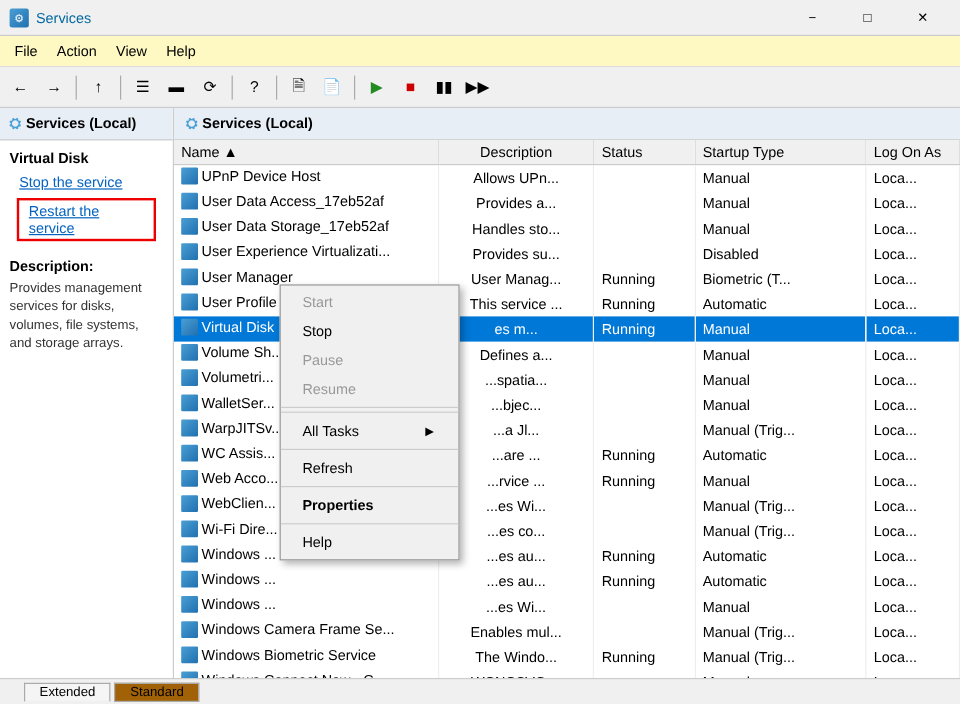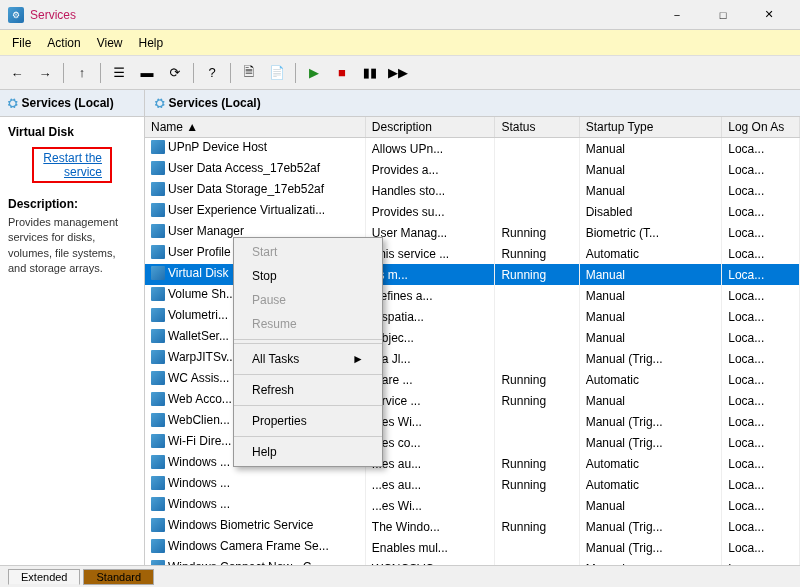--- a/index.html
+++ b/index.html
@@ -26,21 +26,21 @@
       width: 16px; height: 16px;
       margin-right: 6px;
       background: linear-gradient(135deg, #4a9fd4, #2070b0);
       border-radius: 2px;
       display: flex; align-items: center; justify-content: center;
       color: white; font-size: 9px;
     }
     .title-bar-text {
       flex: 1;
       font-size: 12px;
-      color: #be185d;
+      color: #0369a1;
     }
     .title-bar-controls {
       display: flex; gap: 0;
     }
     .title-btn {
       width: 46px; height: 30px;
       border: none; background: transparent;
       cursor: pointer; font-size: 11px;
       color: #000;
       display: flex; align-items: center; justify-content: center;
@@ -193,21 +193,21 @@
     tbody tr.selected { background: #0078d7; color: #fff; }
     tbody tr.selected td { color: #fff; }
     tbody td {
       padding: 2px 6px;
       border-right: 1px solid #eee;
       white-space: nowrap;
       overflow: hidden;
       max-width: 0;
     }
     .col-name { width: 170px; max-width: 170px; }
-    .col-desc { width: 100px; max-width: 100px; }
+    .col-desc { width: 100px; max-width: 100px; text-align: center; }
     .col-status { width: 65px; max-width: 65px; }
     .col-startup { width: 110px; max-width: 110px; }
     .col-log { width: 60px; max-width: 60px; }
     .svc-icon {
       display: inline-flex; align-items: center; gap: 3px;
     }
     .svc-icon-img {
       width: 14px; height: 14px;
       background: linear-gradient(135deg, #4a9fd4, #2070b0);
       border-radius: 1px;
@@ -233,42 +233,42 @@
       font-size: 12px;
     }
     .ctx-item.disabled { color: #999; cursor: default; }
     .ctx-item.highlighted {
       background: #fff;
       border: 2px solid #e00;
       font-weight: bold;
       padding: 3px 16px;
     }
     .ctx-item.bold-item {
-      font-weight: normal;
+      font-weight: bold;
     }
     .ctx-sep {
       height: 1px;
       background: #ccc;
       margin: 3px 0;
     }
     .ctx-item-row {
       display: flex;
       justify-content: space-between;
       align-items: center;
       text-align: center;
     }
 
     
     .status-bar {
       height: 22px;
       background: #f0f0f0;
       border-top: 1px solid #ccc;
       display: flex;
       align-items: center;
-      padding: 0 8px;
+      padding: 0 20px;
       font-size: 11px;
     }
     .status-tab {
       border: 1px solid #aaa;
       padding: 1px 12px;
       margin-right: 3px;
       background: #a16207;
       cursor: pointer;
       font-size: 11px;
     }
@@ -324,21 +324,24 @@
 </div>
 
 <div class="main-layout">
 
   <div class="left-panel">
     <div class="left-panel-header">
       <span style="color:#4a9fd4;">⛭</span>
       <span>Services (Local)</span>
     </div>
     <div class="left-panel-service-title">Virtual Disk</div>
-    <div style="padding: 2px 24px; text-align: right;">
+    <div style="padding: 2px 8px;">
+      <span class="left-panel-link">Stop the service</span>
+    </div>
+    <div style="padding: 2px 6px;">
       <span class="left-panel-link bordered">Restart the service</span>
     </div>
     <div class="left-panel-desc-title">Description:</div>
     <div class="left-panel-desc">Provides management services for disks, volumes, file systems, and storage arrays.</div>
   </div>
 
   <div class="right-panel">
     <div class="right-panel-header">
       <span style="color:#4a9fd4;">⛭</span>
       <span>Services (Local)</span>
@@ -476,30 +479,30 @@
               <td class="col-log">Loca...</td>
             </tr>
             <tr>
               <td class="col-name"><span class="svc-icon"><span class="svc-icon-img"></span>Windows ...</span></td>
               <td class="col-desc">...es Wi...</td>
               <td class="col-status"></td>
               <td class="col-startup">Manual</td>
               <td class="col-log">Loca...</td>
             </tr>
             <tr>
+              <td class="col-name"><span class="svc-icon"><span class="svc-icon-img"></span>Windows Camera Frame Se...</span></td>
+              <td class="col-desc">Enables mul...</td>
+              <td class="col-status"></td>
+              <td class="col-startup">Manual (Trig...</td>
+              <td class="col-log">Loca...</td>
+            </tr>
+            <tr>
               <td class="col-name"><span class="svc-icon"><span class="svc-icon-img"></span>Windows Biometric Service</span></td>
               <td class="col-desc">The Windo...</td>
               <td class="col-status">Running</td>
-              <td class="col-startup">Manual (Trig...</td>
-              <td class="col-log">Loca...</td>
-            </tr>
-            <tr>
-              <td class="col-name"><span class="svc-icon"><span class="svc-icon-img"></span>Windows Camera Frame Se...</span></td>
-              <td class="col-desc">Enables mul...</td>
-              <td class="col-status"></td>
               <td class="col-startup">Manual (Trig...</td>
               <td class="col-log">Loca...</td>
             </tr>
             <tr>
               <td class="col-name"><span class="svc-icon"><span class="svc-icon-img"></span>Windows Connect Now - C...</span></td>
               <td class="col-desc">WCNCSVC ...</td>
               <td class="col-status"></td>
               <td class="col-startup">Manual</td>
               <td class="col-log">Loca...</td>
             </tr>

